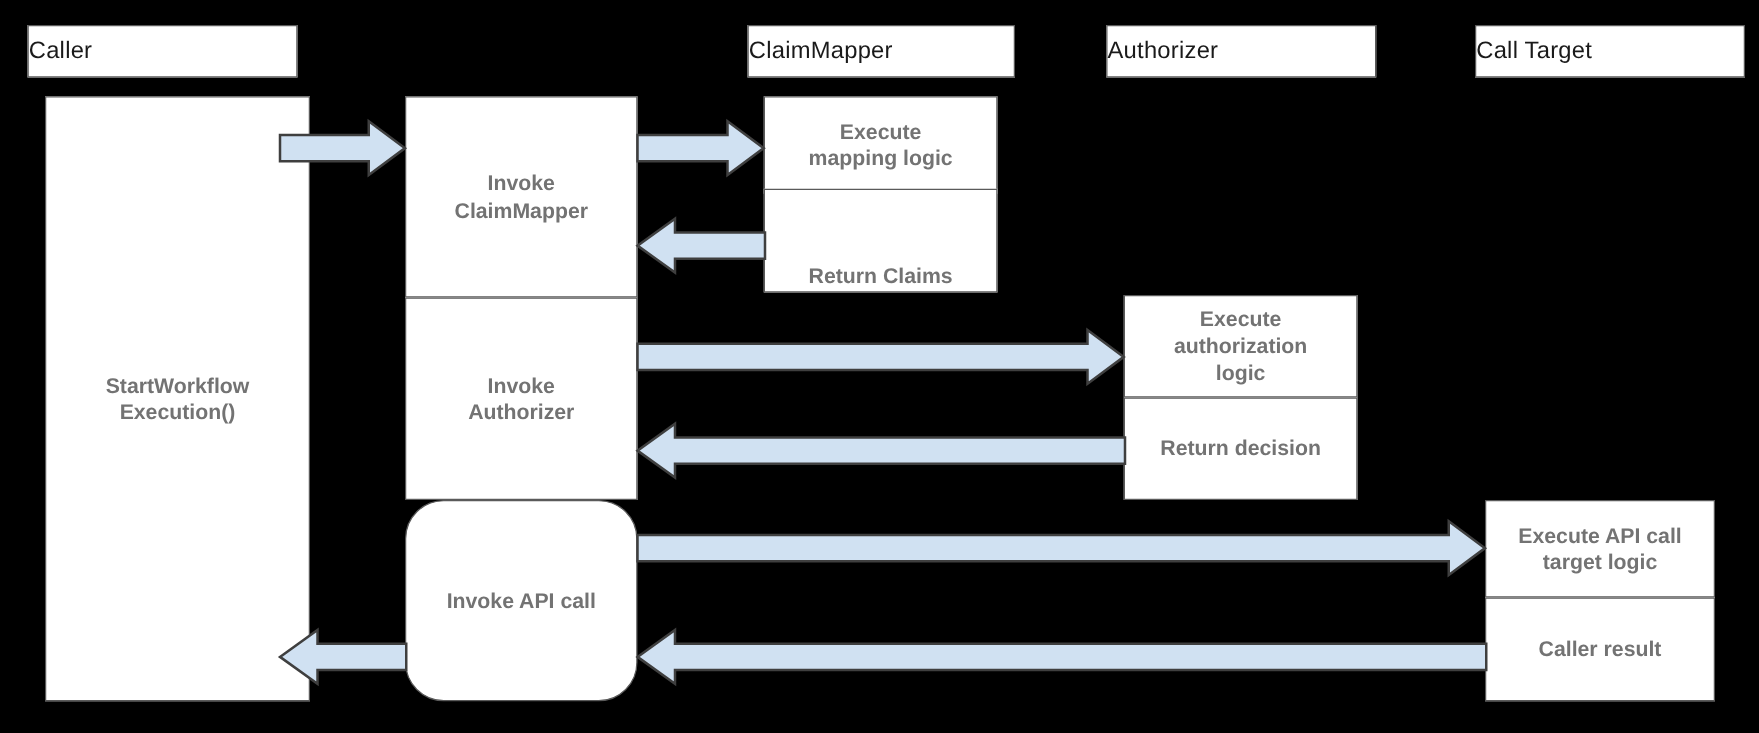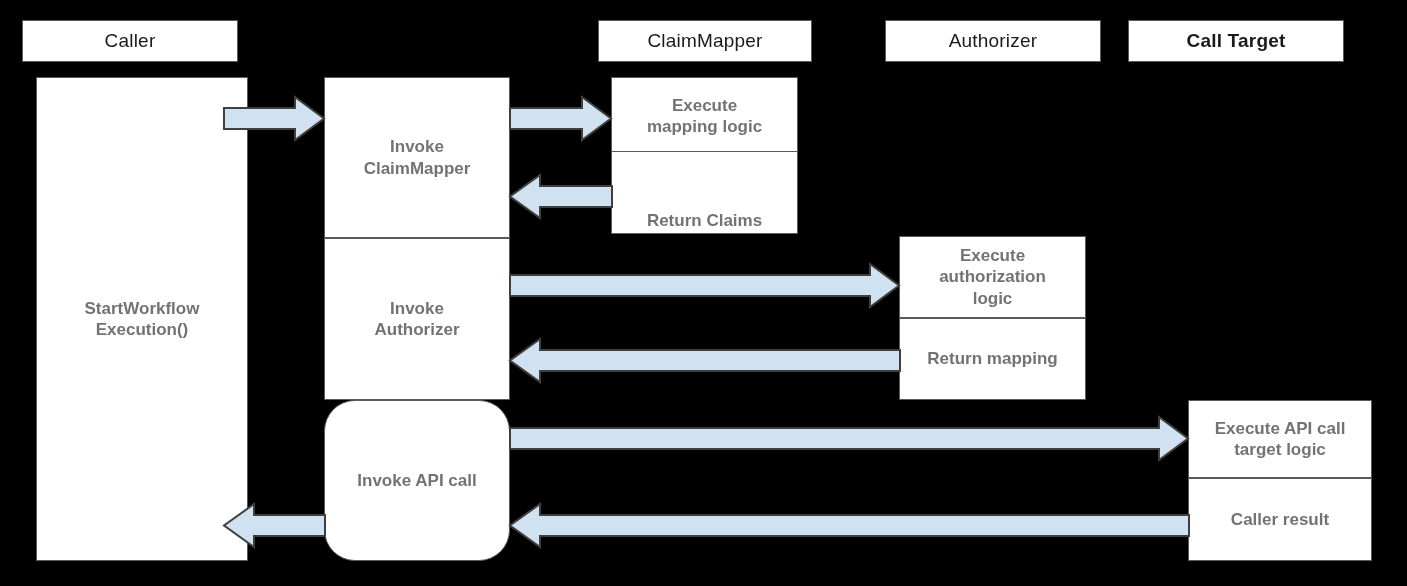--- a/index.html
+++ b/index.html
@@ -15,21 +15,21 @@
     overflow: hidden;
     font-family: "Liberation Sans", sans-serif;
   }
   .lane-header {
     position: absolute;
     background: #ffffff;
     border: 1px solid #5a5a5a;
     box-sizing: border-box;
     display: flex;
     align-items: center;
-    justify-content: center;
+    justify-content: flex-start;
     color: #1a1a1a;
     font-size: 19px;
     font-weight: 400;
     letter-spacing: 0.2px;
   }
   .act-box {
     position: absolute;
     background: #ffffff;
     border: 1px solid #5a5a5a;
     box-sizing: border-box;
@@ -60,21 +60,21 @@
 
   <div class="lane-header" style="left:22px; top:20px; width:216px; height:42px;">
     <span>Caller</span>
   </div>
   <div class="lane-header" style="left:598px; top:20px; width:214px; height:42px;">
     <span>ClaimMapper</span>
   </div>
   <div class="lane-header" style="left:885px; top:20px; width:216px; height:42px;">
     <span>Authorizer</span>
   </div>
-  <div class="lane-header" style="left:1128px; top:20px; width:216px; height:42px;font-weight:bold;">
+  <div class="lane-header" style="left:1180px; top:20px; width:216px; height:42px;">
     <span>Call Target</span>
   </div>
 
   <div class="act-box" style="left:36px; top:77px; width:212px; height:484px;">
     <span class="multiline">StartWorkflow<br>Execution()</span>
   </div>
 
   <div class="act-box" style="left:324px; top:77px; width:186px; height:161px;">
     <span class="multiline">Invoke<br>ClaimMapper</span>
   </div>
@@ -89,21 +89,21 @@
     <span class="multiline">Execute<br>mapping logic</span>
   </div>
   <div class="act-box" style="left:611px; top:151px; width:187px; height:83px;align-items:flex-end;">
     <span class="multiline">Return Claims</span>
   </div>
 
   <div class="act-box" style="left:899px; top:236px; width:187px; height:82px;">
     <span class="multiline">Execute<br>authorization<br>logic</span>
   </div>
   <div class="act-box" style="left:899px; top:318px; width:187px; height:82px;">
-    <span class="multiline">Return mapping</span>
+    <span class="multiline">Return decision</span>
   </div>
 
   <div class="act-box" style="left:1188px; top:400px; width:184px; height:78px;">
     <span class="multiline">Execute API call<br>target logic</span>
   </div>
   <div class="act-box" style="left:1188px; top:478px; width:184px; height:83px;">
     <span class="multiline">Caller result</span>
   </div>
 
   <div class="arrow" style="left:224px; top:96px; width:101px; height:45px;">

